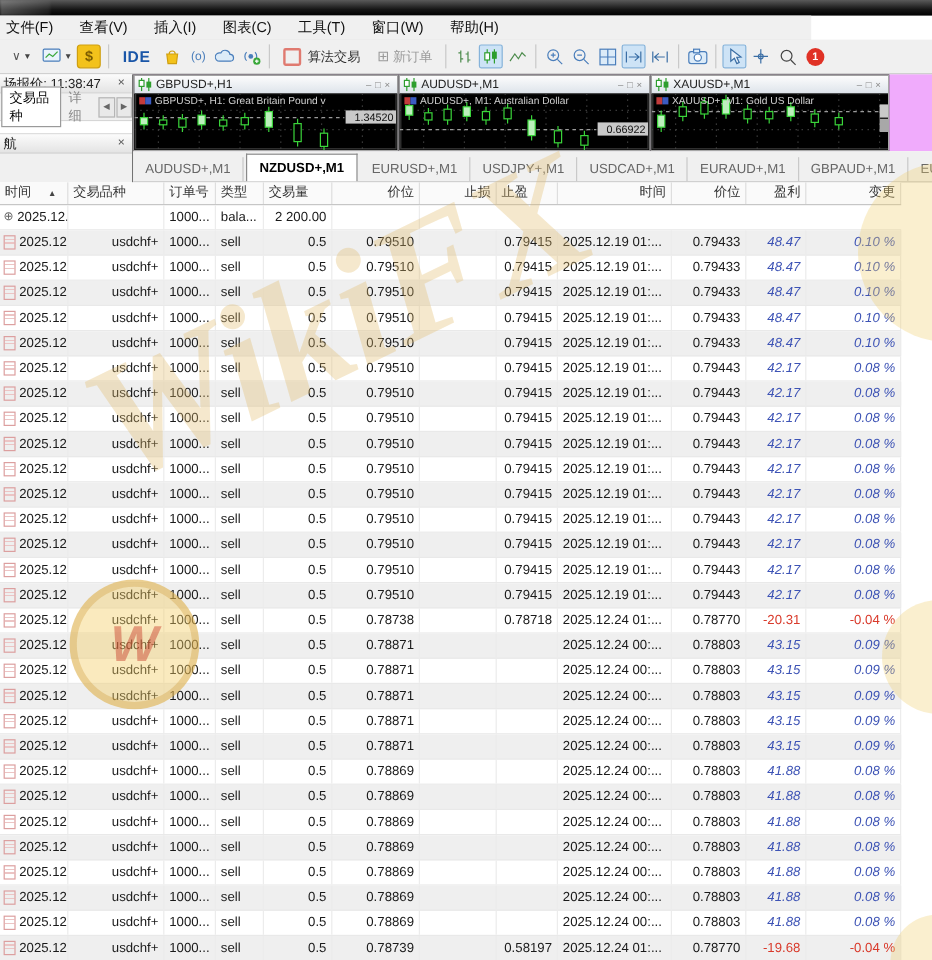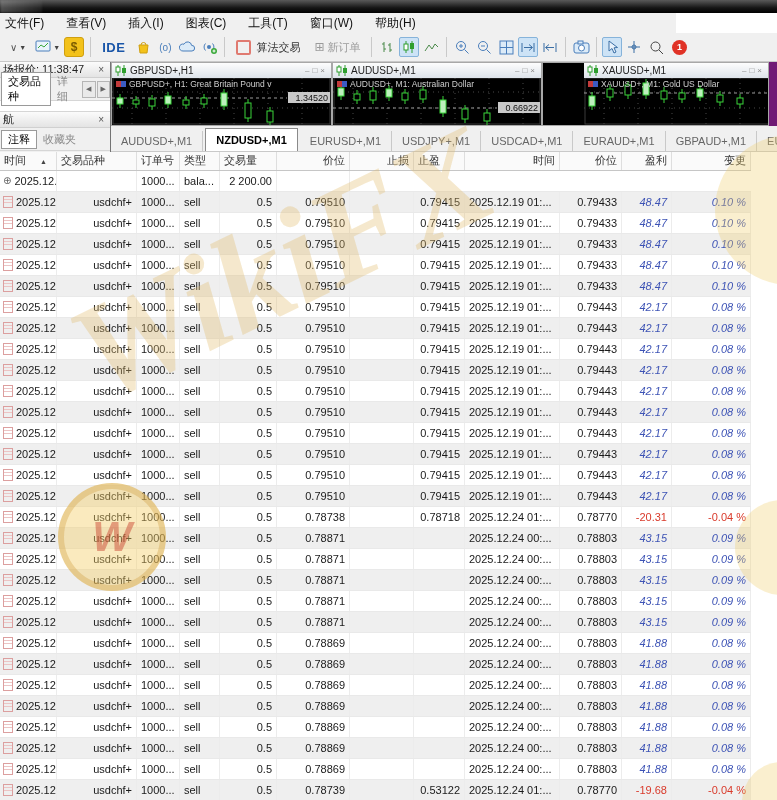--- a/index.html
+++ b/index.html
@@ -40,21 +40,21 @@
   .panel-header{height:15px;background:linear-gradient(#fbfbfb,#e4e4e4);border-bottom:1px solid #d0d0d0;
                 font-size:11px;color:#222;display:flex;align-items:center;padding:0 3px;}
   .panel-header .x{margin-left:auto;color:#555;font-size:10px;padding:0 3px;}
   .panel-tabs{height:22px;display:flex;align-items:center;background:#f0f0f0;padding-left:1px;border-bottom:1px solid #d6d6d6;}
   .ptab{font-size:11px;padding:1px 6px;color:#888;}
   .ptab.on{background:#fff;border:1px solid #9a9a9a;color:#000;}
   .arrbtn{width:14px;height:15px;border:1px solid #b5b5b5;background:#e9e9e9;color:#666;font-size:7px;
           display:flex;align-items:center;justify-content:center;margin-left:1px;}
   .mw-gap{height:10px;background:#fff;border-bottom:1px solid #d6d6d6;}
   
-  #charts{position:absolute;left:111px;top:0;width:666px;height:64px;display:flex;background:#701a75;}
+  #charts{position:absolute;left:111px;top:0;width:666px;height:64px;display:flex;background:#f0abfc;}
   .cwin{height:64px;border:1px solid #a8a8a8;box-sizing:border-box;background:#000;display:flex;flex-direction:column;}
   .cwin .cap{height:15px;background:linear-gradient(#fdfdfd,#dde3ea);display:flex;align-items:center;
              font-size:10px;color:#222;padding:0 3px;flex:none;}
   .cap .btns{margin-left:auto;color:#8a8a8a;font-size:8px;letter-spacing:3px;white-space:nowrap;}
   .cbody{flex:1;position:relative;background:#000;overflow:hidden;}
   .cbody svg{position:absolute;left:0;top:0;}
   
   #symtabs{position:absolute;left:111px;top:64px;width:666px;height:26px;background:#f0f0f0;
            display:flex;align-items:flex-end;border-bottom:1px solid #c9c9c9;box-sizing:border-box;}
   .stab{font-size:11px;color:#666;padding:3px 10px;border-right:1px solid #c9c9c9;white-space:nowrap;line-height:14px;}
@@ -249,24 +249,20 @@
       <span class="ptab on">交易品种</span>
       <span class="ptab">详细</span>
       <span class="arrbtn">◀</span>
       <span class="arrbtn">▶</span>
     </div>
     <div class="mw-gap"></div>
     <div class="panel-header">
       <span>航</span>
       <span class="x">×</span>
     </div>
-    <div class="panel-tabs">
-      <span class="ptab on">注释</span>
-      <span class="ptab">收藏夹</span>
-    </div>
   </div>
   <div id="charts">
       <div class="cwin" style="width: 221px;">
         <div class="cap">
           <svg width="12" height="11" viewBox="0 0 12 11" style="margin-right:3px">
       <path d="M3 0 v11 M9 0 v11" stroke="#2e9e2e"></path>
       <rect x="1" y="2" width="4" height="5" fill="#fff" stroke="#2e9e2e"></rect>
       <rect x="7" y="3" width="4" height="5" fill="#2e9e2e"></rect>
           </svg>
           <span>GBPUSD+,H1</span>
@@ -351,21 +347,21 @@
             <line x1="154" y1="31" x2="154" y2="47" stroke="#3ad43a"></line>
             <rect x="151" y="35" width="6" height="8" fill="#000" stroke="#3ad43a"></rect>
             <rect x="165" y="24" width="42" height="11" fill="#c9c9c9"></rect>
             <text x="205" y="33" text-anchor="end" font-size="9" fill="#111" font-family="Liberation Sans,sans-serif">0.66922</text>
             <rect x="4" y="3" width="5" height="6" fill="#c23b3b"></rect>
             <rect x="9" y="3" width="5" height="6" fill="#3b5bc2"></rect>
             <text x="17" y="9" font-size="8.5" fill="#cfcfcf" font-family="Liberation Sans,sans-serif">AUDUSD+, M1: Australian Dollar</text>
           </svg>
         </div>
       </div>
-      <div class="cwin" style="width: 227px; padding-left: 41px;">
+      <div class="cwin" style="width: 199px;">
         <div class="cap">
           <svg width="12" height="11" viewBox="0 0 12 11" style="margin-right:3px">
       <path d="M3 0 v11 M9 0 v11" stroke="#2e9e2e"></path>
       <rect x="1" y="2" width="4" height="5" fill="#fff" stroke="#2e9e2e"></rect>
       <rect x="7" y="3" width="4" height="5" fill="#2e9e2e"></rect>
           </svg>
           <span>XAUUSD+,M1</span>
           <span class="btns"><span>–</span><span>□</span><span>×</span></span>
         </div>
         <div class="cbody">
@@ -929,21 +925,21 @@
         <div class="cell al timecell">
           <span class="doc-icon"></span>
           <span>2025.12.2...</span>
         </div>
         <div class="cell ar">usdchf+</div>
         <div class="cell al">1000...</div>
         <div class="cell ac">sell</div>
         <div class="cell ar">0.5</div>
         <div class="cell ar">0.78739</div>
         <div class="cell ar"></div>
-        <div class="cell ar">0.53122</div>
+        <div class="cell ar">0.58197</div>
         <div class="cell al">2025.12.24 01:...</div>
         <div class="cell ar">0.78770</div>
         <div class="cell ar red">-19.68</div>
         <div class="cell ar red">-0.04 %</div>
       </div>
     </div>
 </div>
 
 <div id="wm-text" class="abs wm">WikiFX</div>
 <div class="abs wm wm-circle" style="left:715px;top:135px;width:150px;height:150px;"></div>

